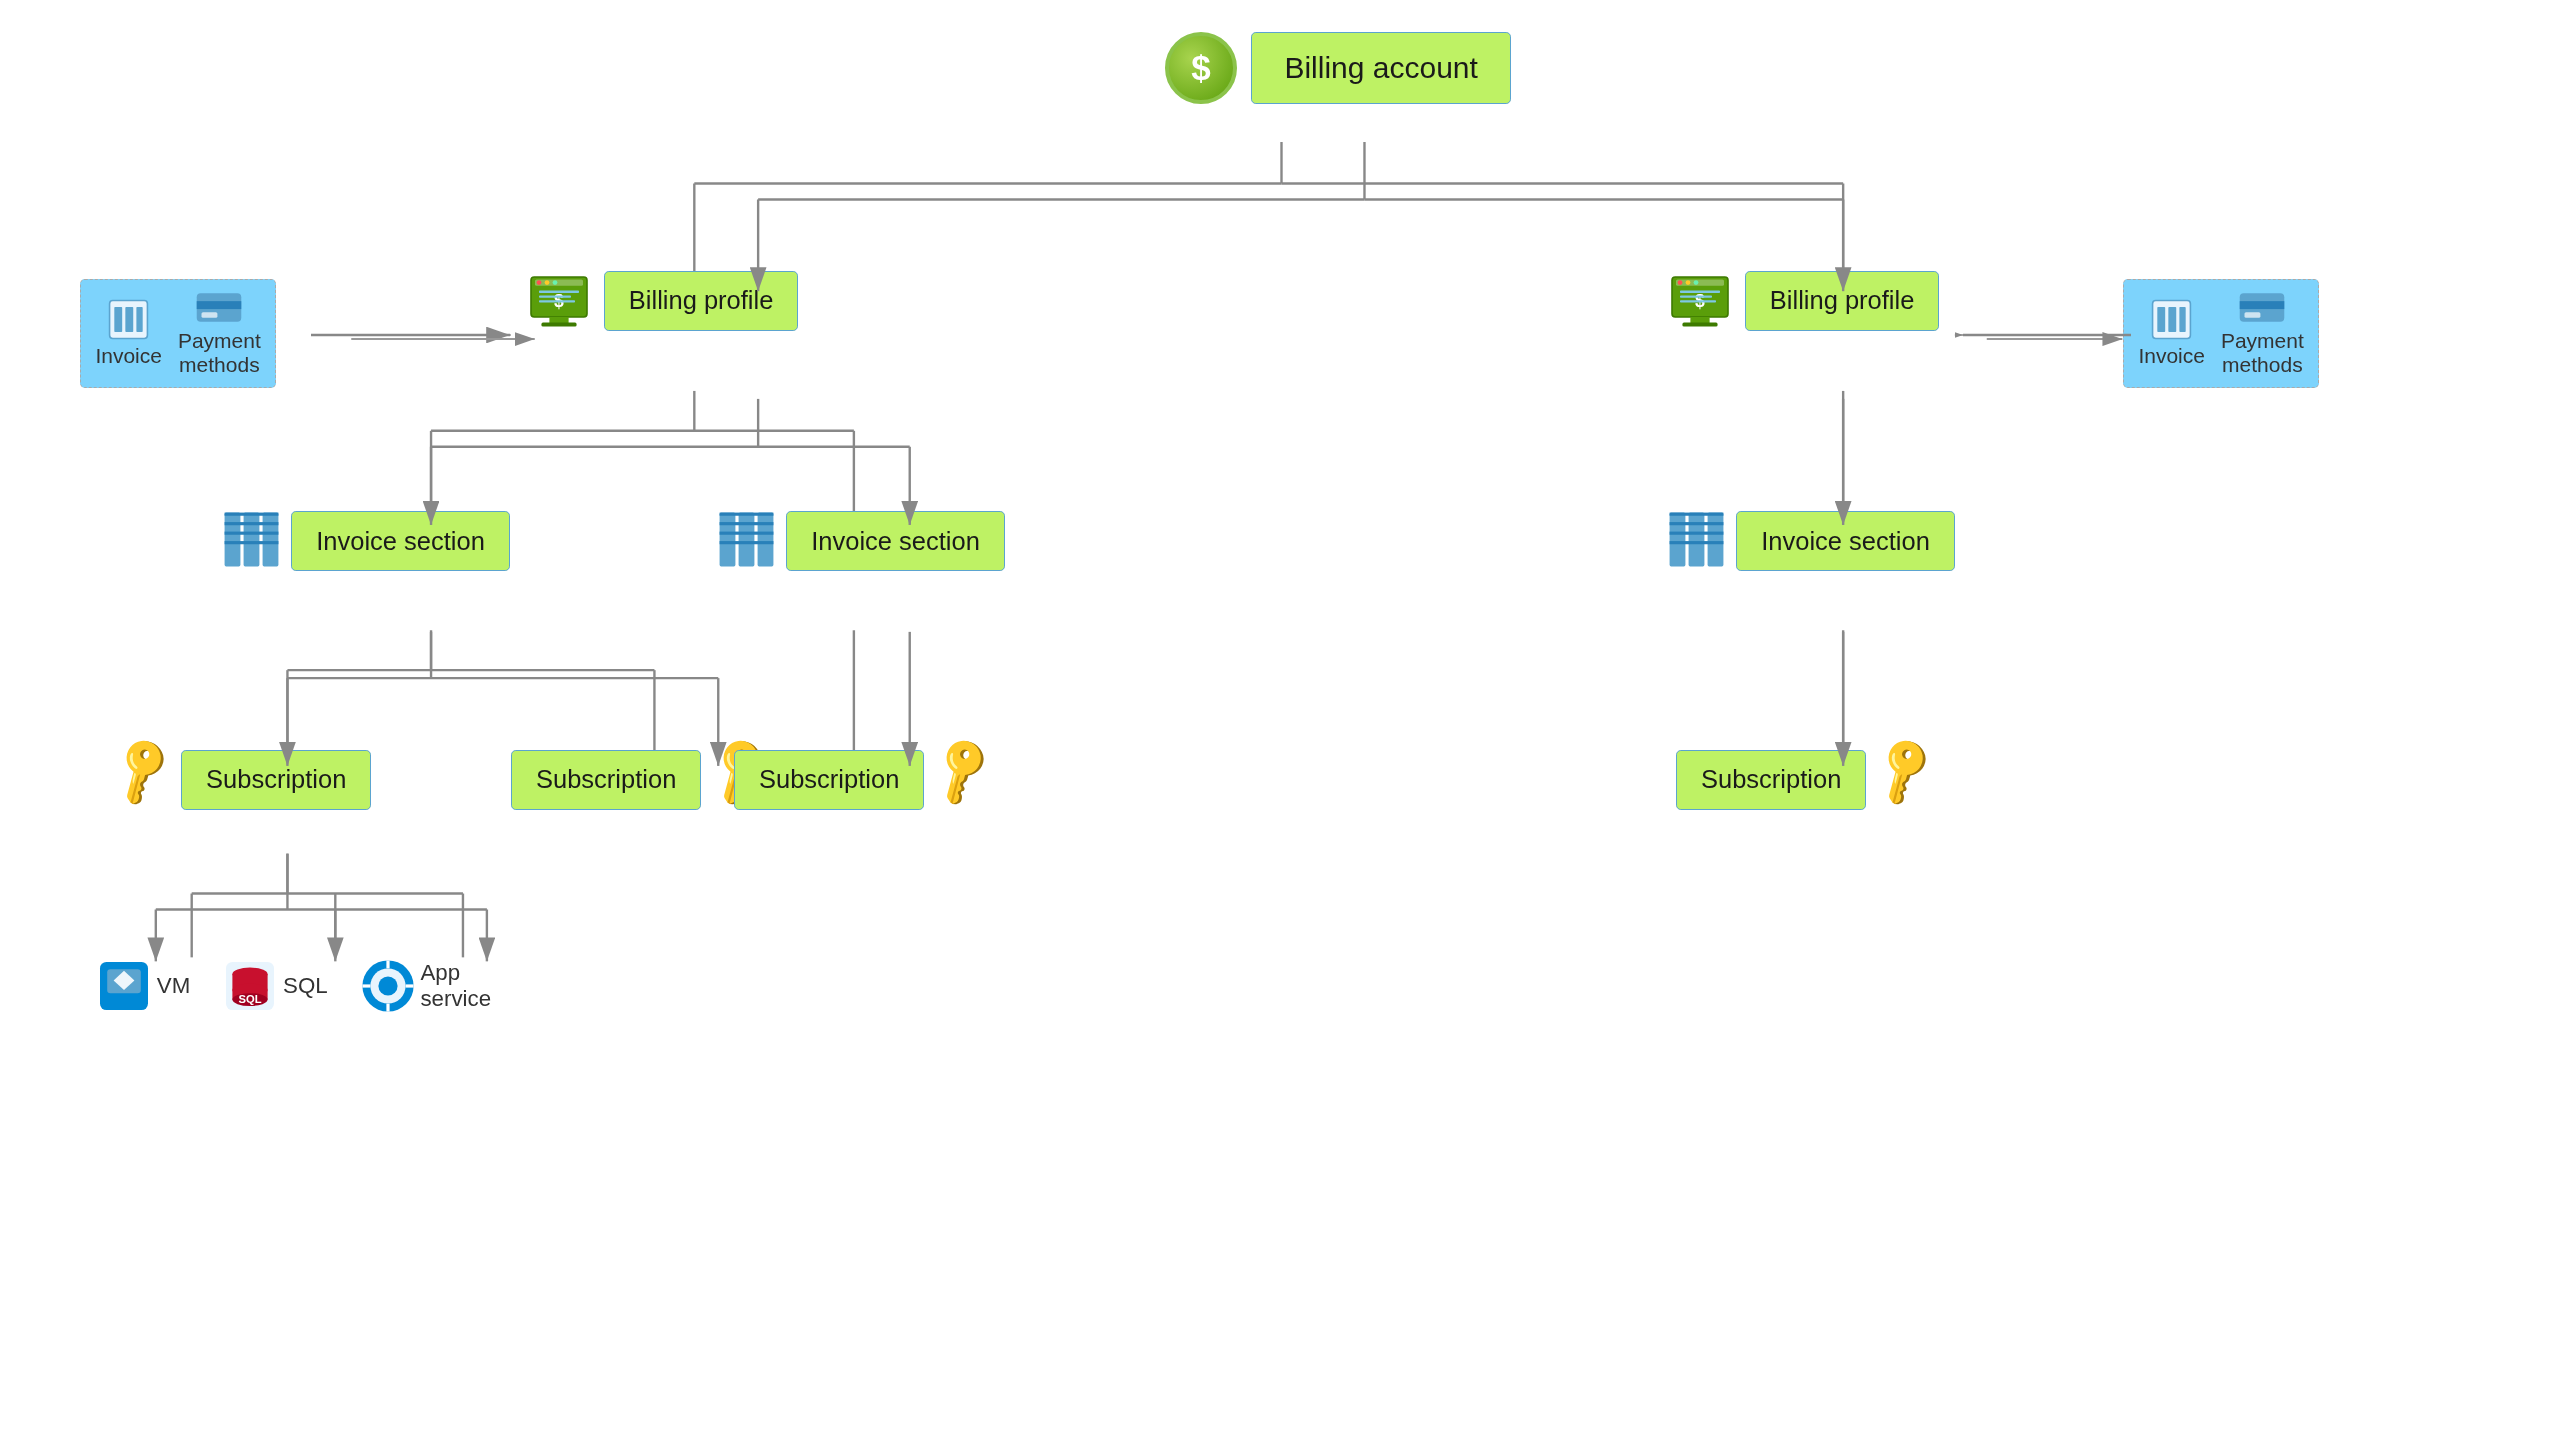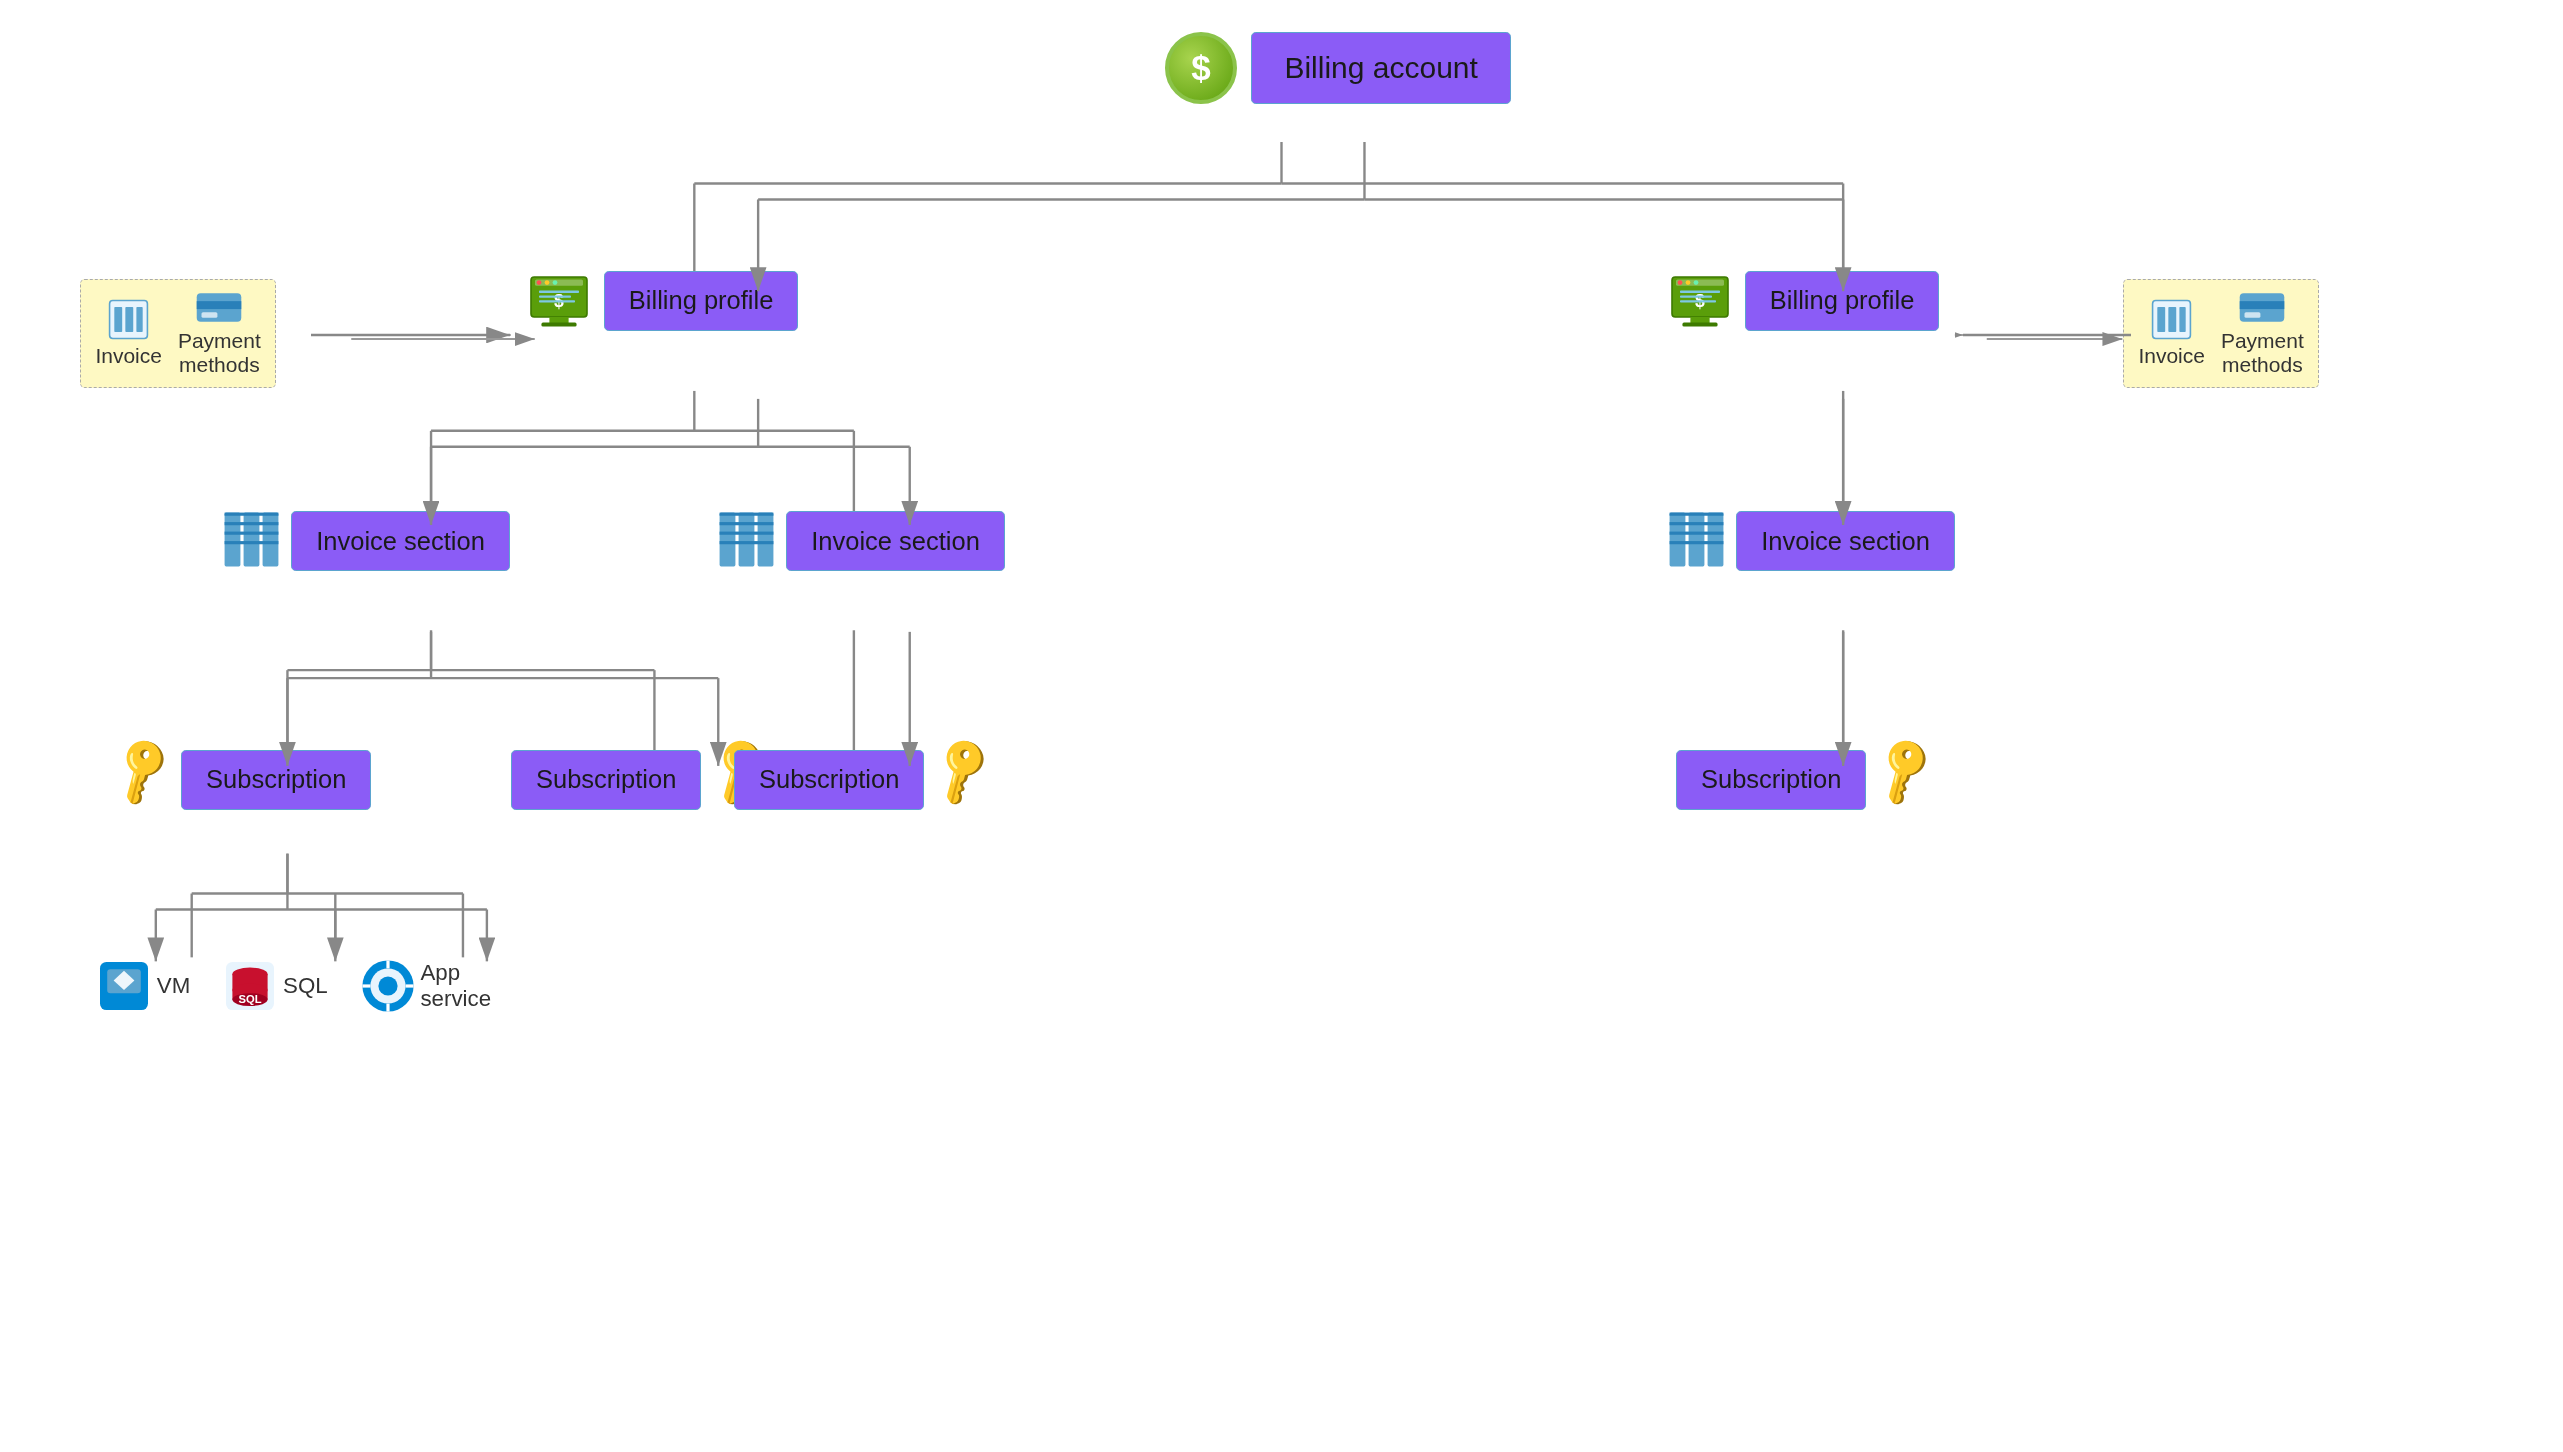--- a/index.html
+++ b/index.html
@@ -24,21 +24,21 @@
       pointer-events: none;
     }
     .node {
       position: absolute;
       display: flex;
       align-items: center;
       justify-content: center;
       text-align: center;
     }
     .box {
-      background: #8b5cf6;
+      background: #bef264;
       border: 1.6px solid #5ba4cf;
       border-radius: 4.8px;
       font-size: 25.5px;
       font-weight: 400;
       color: #1a1a1a;
       padding: 14.4px 24px;
       white-space: nowrap;
     }
     .box-large {
       font-size: 30px;
@@ -66,21 +66,21 @@
       width: 100%; height: 100%;
     }
     .dashed-box {
       border: 1.6px dashed #aaa;
       border-radius: 4.8px;
       padding: 9.6px 14.4px;
       display: flex;
       flex-direction: row;
       align-items: center;
       gap: 16px;
-      background: #fef9c3;
+      background: #7dd3fc;
     }
     .dashed-item {
       display: flex;
       flex-direction: column;
       align-items: center;
       gap: 4.8px;
       font-size: 21px;
       color: #333;
     }
     .resource-item {

